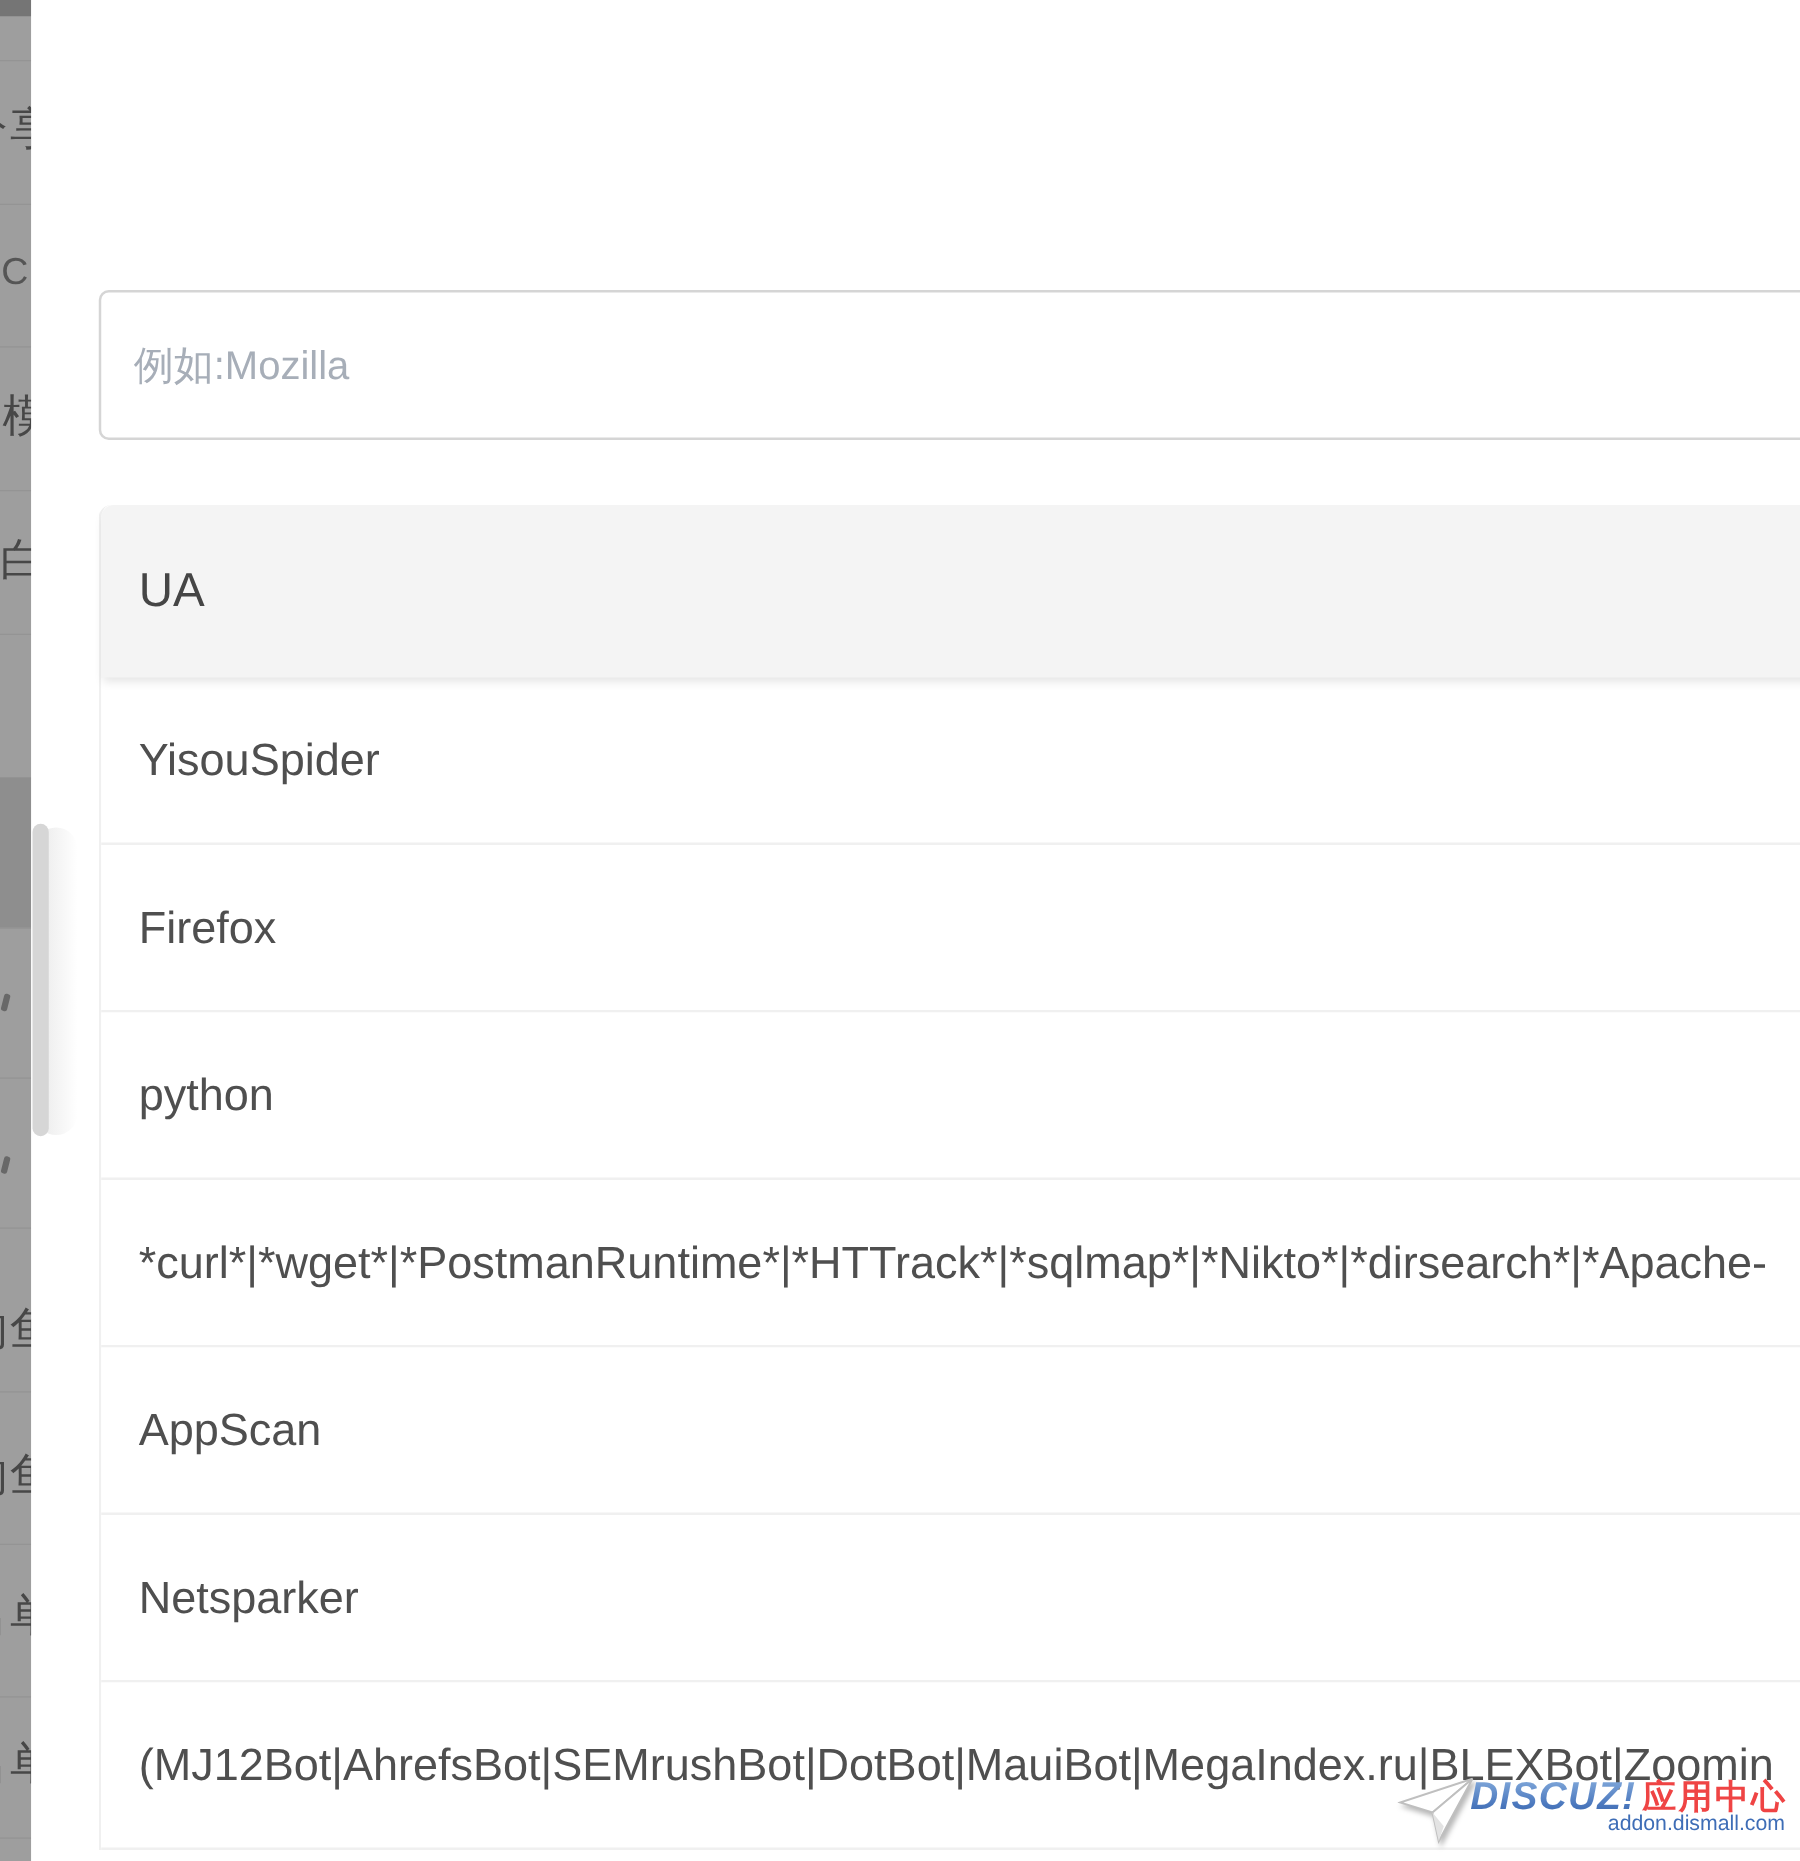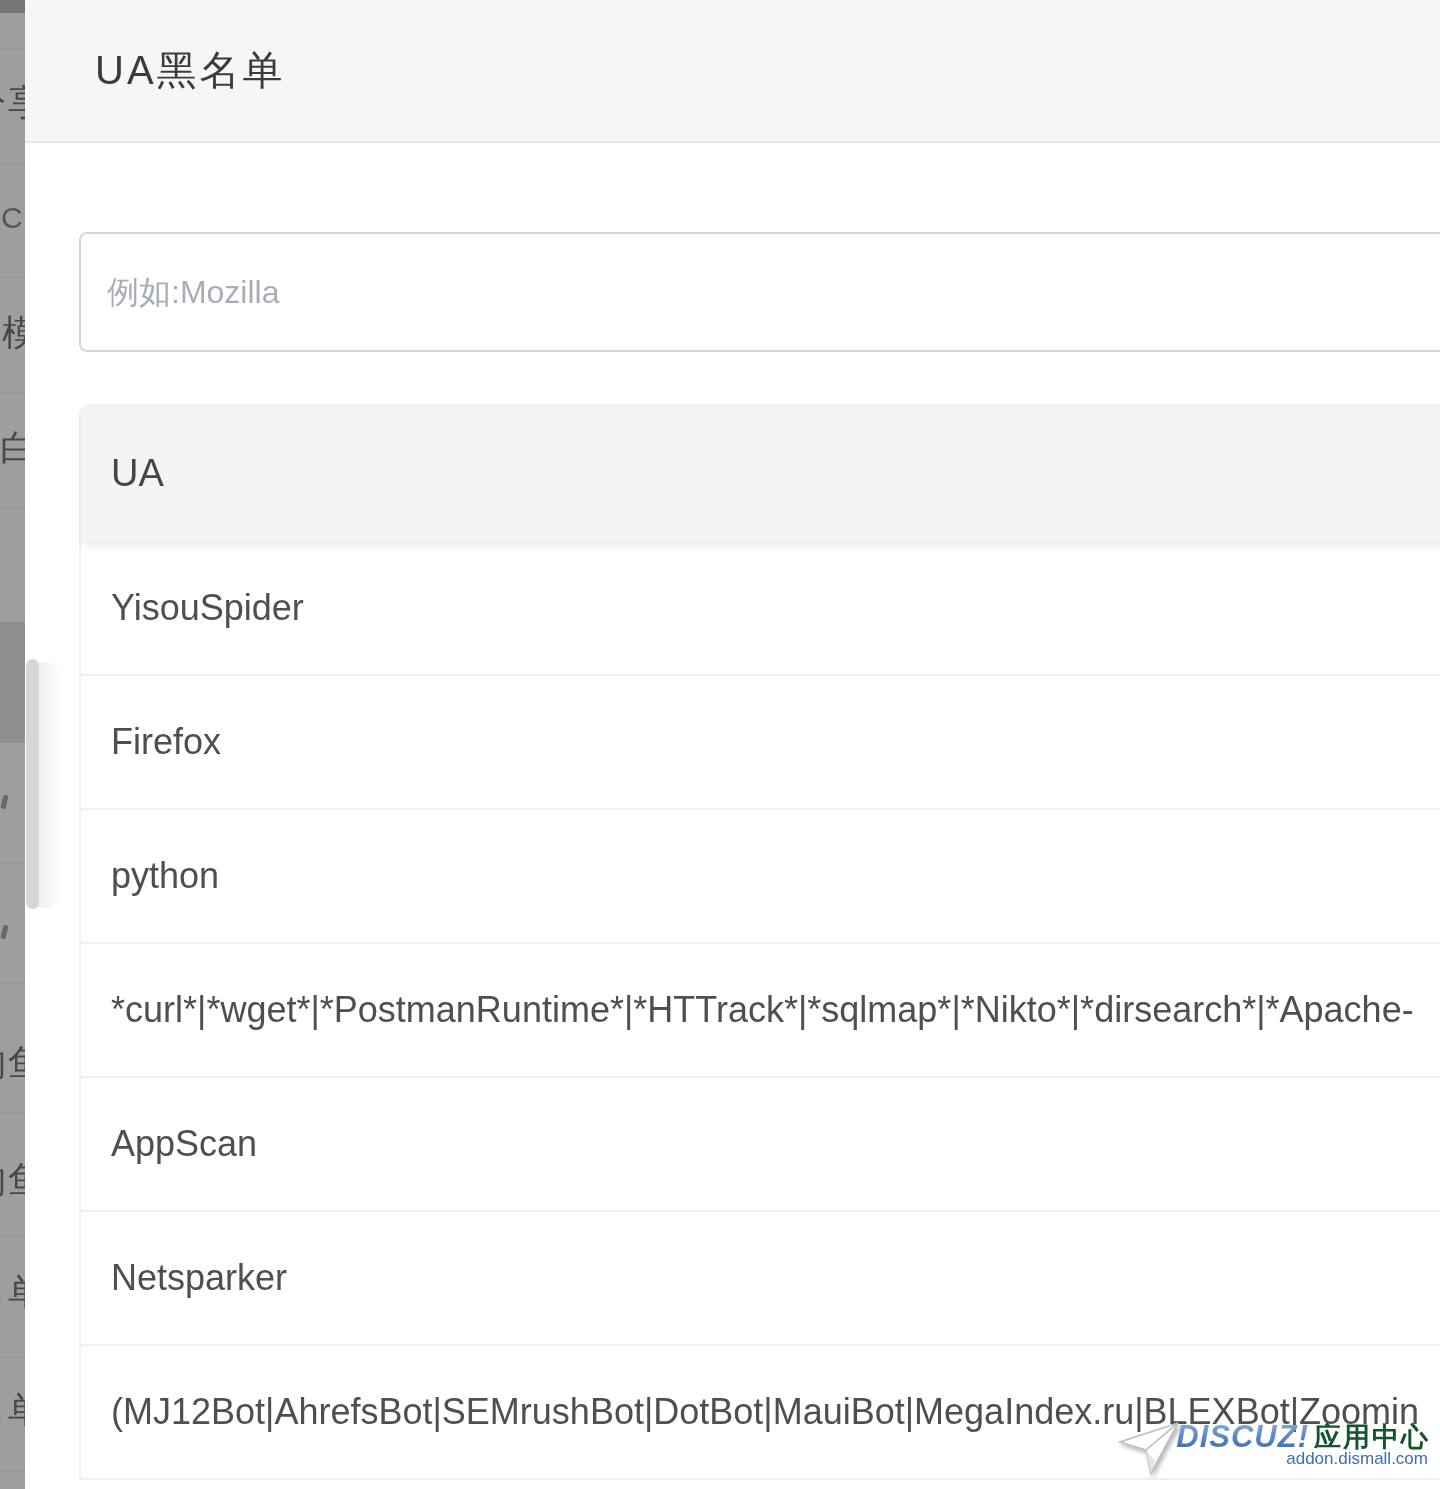--- a/index.html
+++ b/index.html
@@ -56,21 +56,21 @@
   .scroll-thumb{position:absolute;left:26px;top:659px;width:13px;height:250px;background:#d6d6d6;
                 border-radius:7px;z-index:4;}
 
   
   .watermark{position:absolute;right:8px;bottom:8px;width:310px;height:62px;z-index:5;}
   .wm-arrow{position:absolute;left:-4px;top:0px;filter:drop-shadow(2px 3px 2px rgba(0,0,0,0.28));}
   .wm-line1{position:absolute;right:2px;top:0px;display:flex;align-items:flex-end;gap:5px;}
   .wm-brand{font-size:31px;font-weight:bold;font-style:italic;letter-spacing:1px;
             background:linear-gradient(180deg,#8cb2e0 0%,#4a77bd 70%,#3a64a8 100%);
             -webkit-background-clip:text;background-clip:text;color:transparent;}
-  .wm-suffix{font-size:27px;font-weight:bold;color:#14532d;letter-spacing:2px;}
+  .wm-suffix{font-size:27px;font-weight:bold;color:#ef4444;letter-spacing:2px;}
   .wm-domain{position:absolute;right:4px;top:30px;font-size:17px;color:#3e6db6;}
 </style>
 </head>
 <body>
 
 <div class="stage">
 
   <div class="backdrop">
     <div class="backdrop-topband"></div>
     <div class="backdrop-selected"></div>
@@ -95,23 +95,20 @@
     <span class="bd-item si5">钓鱼</span>
     <span class="bd-item si6">钓鱼</span>
     <span class="bd-item si7">名单</span>
     <span class="bd-item si8">名单</span>
 
     <div class="bd-tick tick1"></div>
     <div class="bd-tick tick2"></div>
   </div>
 
   <div class="modal">
-    <div class="modal-header">
-      <div class="modal-title">UA黑名单</div>
-    </div>
 
     <input class="ua-input" type="text" placeholder="例如:Mozilla" style="">
 
     <div class="ua-table">
       <div class="thead">UA</div>
       <div class="trow">YisouSpider</div>
       <div class="trow">Firefox</div>
       <div class="trow">python</div>
       <div class="trow">*curl*|*wget*|*PostmanRuntime*|*HTTrack*|*sqlmap*|*Nikto*|*dirsearch*|*Apache-</div>
       <div class="trow">AppScan</div>

